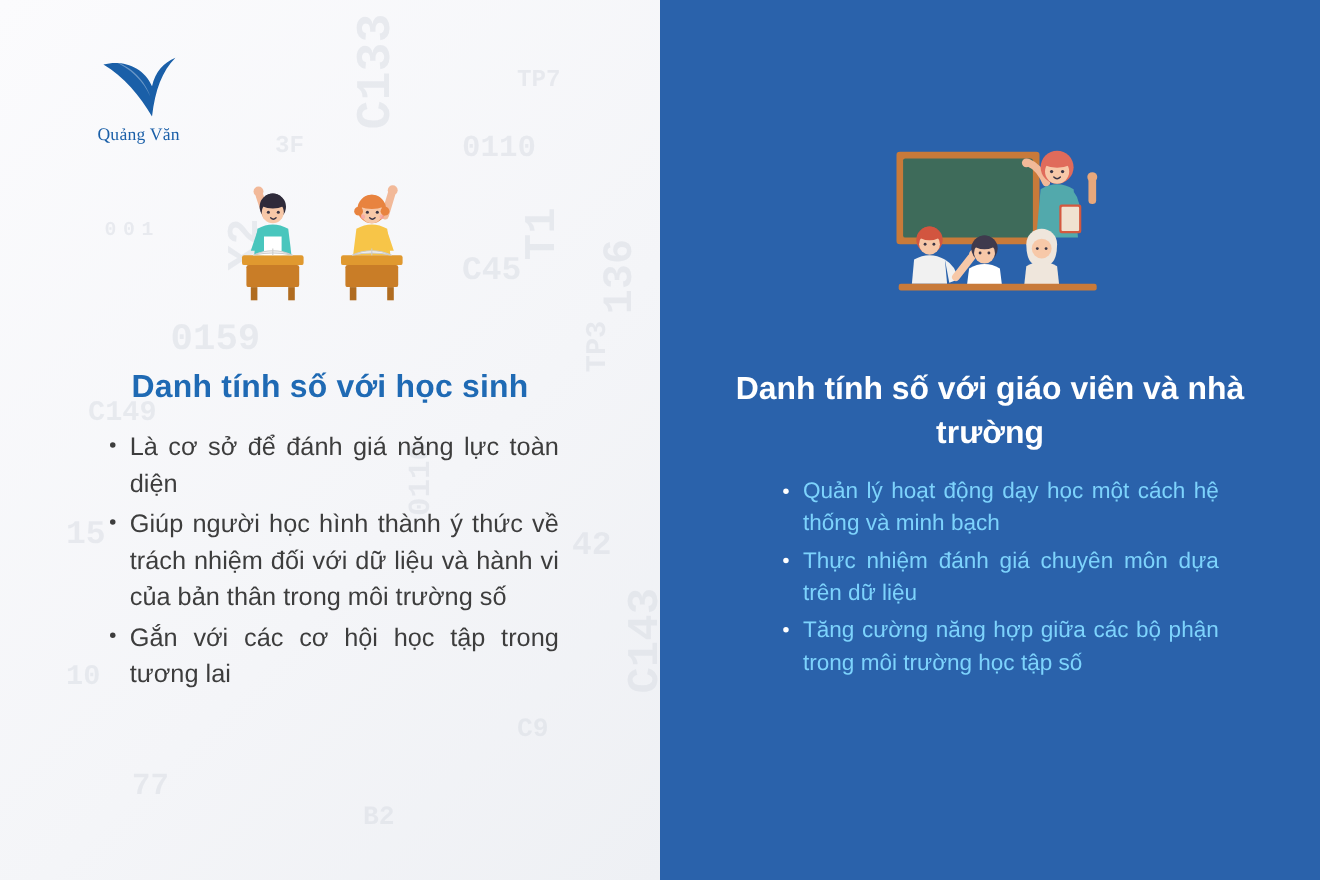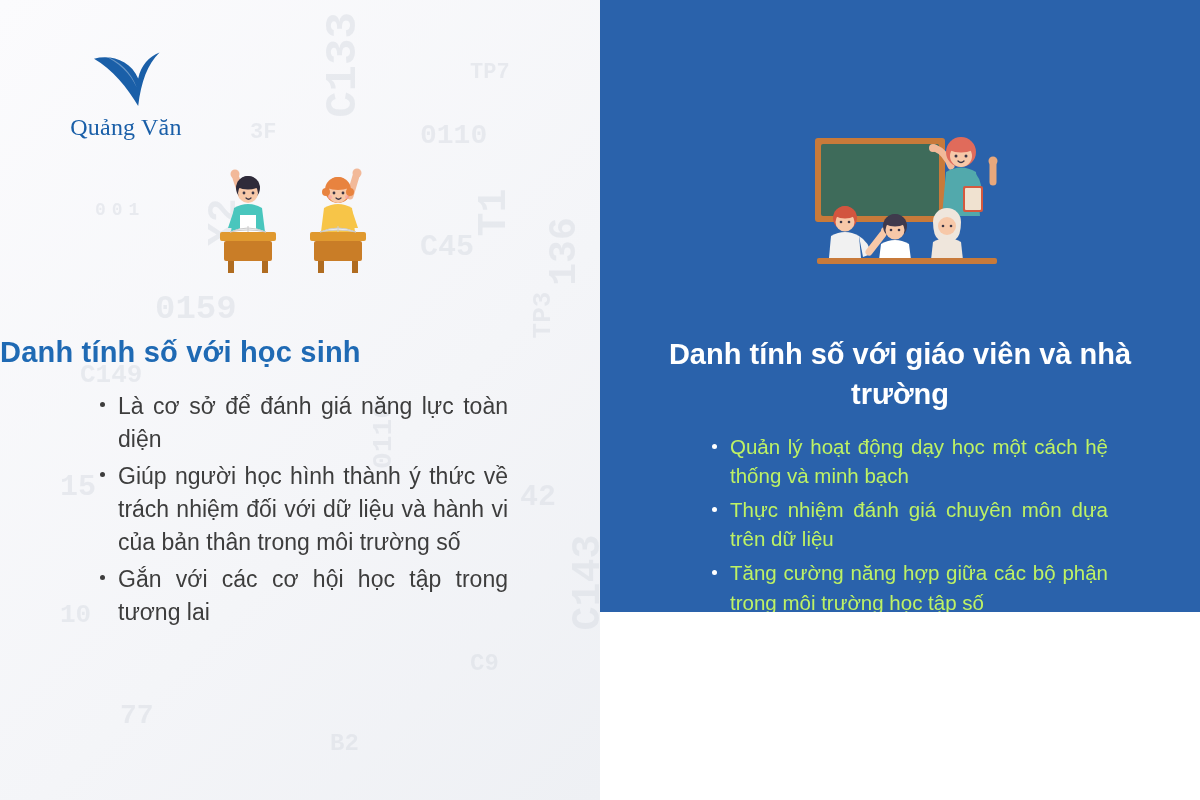--- a/index.html
+++ b/index.html
@@ -55,39 +55,39 @@
   }
   .logo-mark {
     width: 78px;
     height: 64px;
     margin: 0 auto;
     display: block;
   }
   .logo-text {
     margin-top: 2px;
     font-family: "Liberation Serif", serif;
-    font-size: 24px;
+    font-size: 16px;
     color: #1a5fa8;
     letter-spacing: .2px;
   }
 
   .art-left {
     position: absolute;
     left: 190px;
     top: 160px;
     width: 220px;
     height: 130px;
   }
 
   .heading-left {
     position: absolute;
     left: 0;
     top: 312px;
     width: 600px;
-    text-align: left;
+    text-align: center;
     font-size: 29px;
     font-weight: 700;
     color: #1f6ab4;
     letter-spacing: .2px;
   }
 
   .list-left {
     position: absolute;
     left: 96px;
     top: 390px;
@@ -114,21 +114,21 @@
     width: 5px;
     height: 5px;
     border-radius: 50%;
     background: #3d3d3d;
   }
 
   
   .panel-right {
     position: relative;
     width: 600px;
-    height: 612px;
+    height: 800px;
     background: #2a62ab;
     overflow: hidden;
     box-sizing: border-box;
   }
   .art-right {
     position: absolute;
     left: 203px;
     top: 130px;
     width: 215px;
     height: 160px;
@@ -152,21 +152,21 @@
     margin: 0;
     padding: 0;
     list-style: none;
   }
   .list-right li {
     position: relative;
     padding-left: 22px;
     margin-bottom: 5px;
     font-size: 20.5px;
     line-height: 1.42;
-    color: #bef264;
+    color: #7dd3fc;
     text-align: justify;
     text-justify: inter-word;
   }
   .list-right li::before {
     content: "";
     position: absolute;
     left: 4px;
     top: 12px;
     width: 5px;
     height: 5px;

